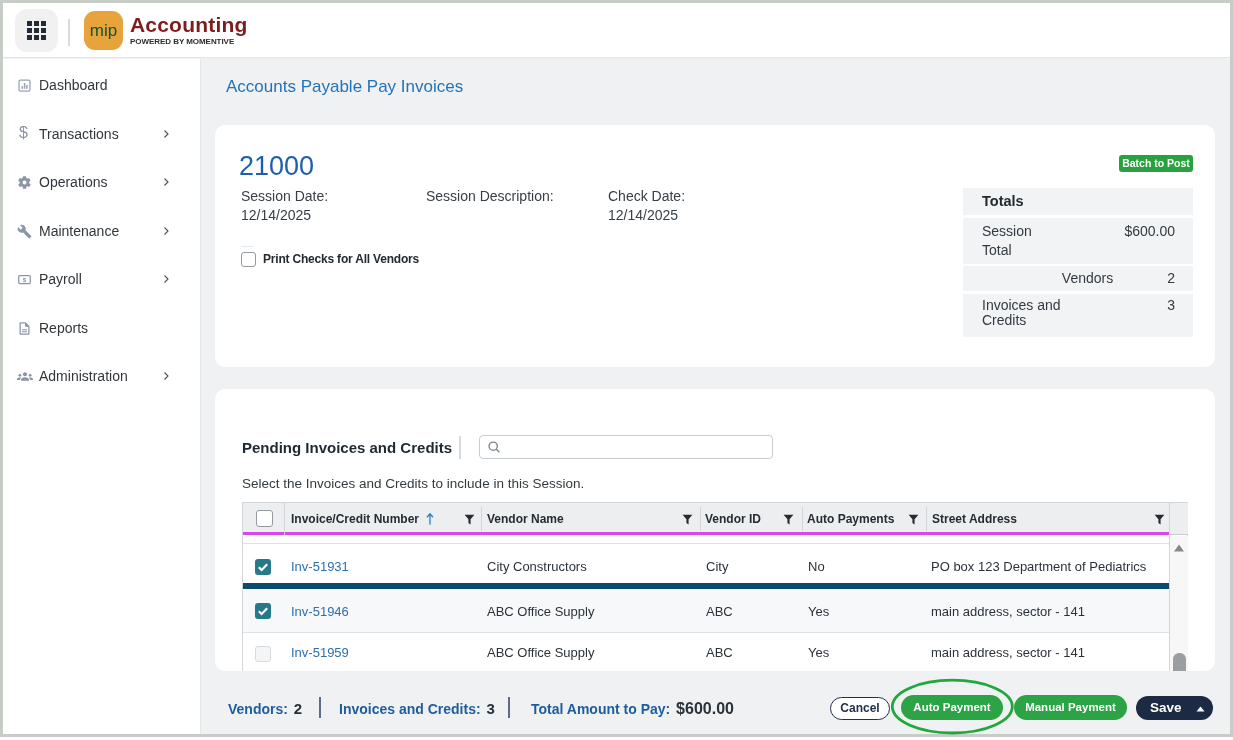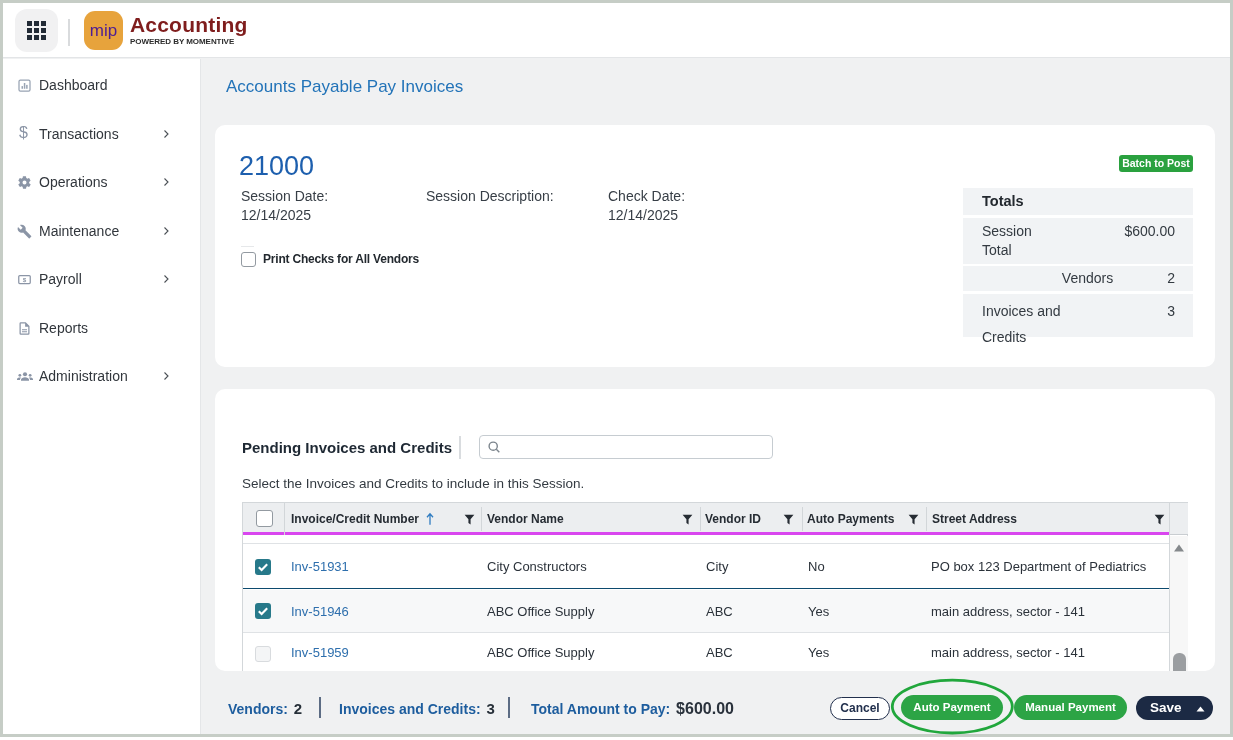--- a/index.html
+++ b/index.html
@@ -4,21 +4,21 @@
 <style>
   * { margin:0; padding:0; box-sizing:border-box; }
   html,body { width:1233px; height:740px; overflow:hidden; background:#fff; }
   body { font-family:"Liberation Sans", sans-serif; position:relative; }
   .frame { position:absolute; left:0; top:0; width:1233px; height:737px; border:3px solid #c6cdc6; background:#f0f1f2; }
   
   .hdr { position:absolute; left:3px; top:3px; width:1227px; height:55px; background:#fff; border-bottom:1px solid #e3e5e7; }
   .gridbtn { position:absolute; left:12px; top:6px; width:43px; height:43px; background:#f1f1f2; border-radius:12px; }
   .gseg { position:absolute; width:5px; height:5px; background:#222b36; }
   .hdiv { position:absolute; left:65px; top:16px; width:2px; height:27px; background:#d9dbdd; }
-  .miplogo { position:absolute; left:81px; top:8px; width:39px; height:39px; background:#e7a33c; border-radius:11px; color:#4c1d95; font-size:17px; text-align:center; line-height:39px; font-weight:500; }
+  .miplogo { position:absolute; left:81px; top:8px; width:39px; height:39px; background:#e7a33c; border-radius:11px; color:#14532d; font-size:17px; text-align:center; line-height:39px; font-weight:500; }
   .acctxt { position:absolute; left:127px; top:10px; font-size:21px; font-weight:600; color:#7f1d1d; letter-spacing:0.2px; }
   .powtxt { position:absolute; left:127px; top:33.5px; font-size:8px; font-weight:700; color:#2c2c2c; letter-spacing:-0.05px; }
   
   .side { position:absolute; left:3px; top:59px; width:198px; height:675px; background:#fff; border-right:1px solid #e4e6e8; }
   .mitem { position:absolute; left:0; width:198px; height:20px; }
   .mlabel { position:absolute; left:36px; top:0; font-size:14px; color:#31363c; line-height:20px; }
   .micon { position:absolute; left:14px; top:3px; }
   .chev { position:absolute; left:157px; top:4px; }
   
   .title { position:absolute; left:226px; top:77px; font-size:17px; color:#2273b8; font-weight:500; }
@@ -144,21 +144,21 @@
   <div class="cb" style="position:absolute; left:26px; top:127px; width:14.5px; height:14.5px;"></div>
   <div style="position:absolute; left:48px; top:127px; font-size:12px; font-weight:700; color:#23292f; line-height:15px; letter-spacing:-0.2px;">Print Checks for All Vendors</div>
   <div class="badge">Batch to Post</div>
   <div class="tot">
     <div class="totrow" style="height:27px; margin-bottom:2.5px; line-height:27px; padding-left:19px; font-weight:700; font-size:14.5px; color:#23292f;">Totals</div>
     <div class="totrow" style="height:46px; margin-bottom:2.5px; padding:4px 18px 0 19px; line-height:19.5px;">
         <div style="width:70px;">Session Total</div>
         <span style="position:absolute; right:18px; top:4px;">$600.00</span>
       </div>
     <div class="totrow" style="height:25px; margin-bottom:2.5px; line-height:25px; padding-left:19px;text-align:center;">Vendors<span style="position:absolute; right:18px; top:0;">2</span></div>
-    <div class="totrow" style="height:43px; padding:4px 18px 8px 19px; line-height:26px;">
+    <div class="totrow" style="height:43px; padding:4px 18px 8px 19px; line-height:15px;">
         <div style="width:100px;">Invoices and Credits</div>
         <span style="position:absolute; right:18px; top:4px;">3</span>
       </div>
   </div>
 </div>
 
 <div class="card2">
   <div style="position:absolute; left:27px; top:50px; font-size:15px; font-weight:700; color:#1e2833;">Pending Invoices and Credits</div>
   <div style="position:absolute; left:244px; top:47px; width:2px; height:23px; background:#d9dcdf;"></div>
   <div style="position:absolute; left:264px; top:46px; width:294px; height:24px; border:1px solid #c6ccd1; border-radius:4px; background:#fff;"></div>
@@ -193,21 +193,21 @@
       <div class="thlbl" style="left:564px;">Auto Payments</div>
       <svg style="position:absolute; left:664px; top:10px;" width="13" height="13" viewBox="0 0 24 24" fill="#262c33">
           <path d="M3 3h18l-7 8.5V21l-4-2.5V11.5z"></path>
         </svg>
       <div class="thlbl" style="left:689px;">Street Address</div>
       <svg style="position:absolute; left:910px; top:10px;" width="13" height="13" viewBox="0 0 24 24" fill="#262c33">
           <path d="M3 3h18l-7 8.5V21l-4-2.5V11.5z"></path>
         </svg>
     </div>
     <div style="position:absolute; left:0; top:33px; width:926px; height:8px; background:#fff; border-bottom:1px solid #dfe2e5;"></div>
-    <div class="trow" style="top:42px; height:44px; border-bottom:1px solid #0c4a6e;">
+    <div class="trow" style="top:42px; height:44px; border-bottom:6px solid #0c4a6e;">
       <div style="position:absolute; left:12px; top:14px; width:16px; height:16px; background:#27798a; border-radius:3px;"><svg width="16" height="16" viewBox="0 0 16 16">
             <path d="M3.8 8.2 L6.6 11 L12.2 5.2" fill="none" stroke="#fff" stroke-width="2.1"></path>
           </svg></div>
       <div class="cell link" style="left:48px;">Inv-51931</div>
       <div class="cell" style="left:244px;">City Constructors</div>
       <div class="cell" style="left:463px;">City</div>
       <div class="cell" style="left:565px;">No</div>
       <div class="cell" style="left:688px;">PO box 123 Department of Pediatrics</div>
     </div>
     <div class="trow" style="top:87px; height:43px; background:#f7f8f9; border-bottom:1px solid #dfe2e5;">

